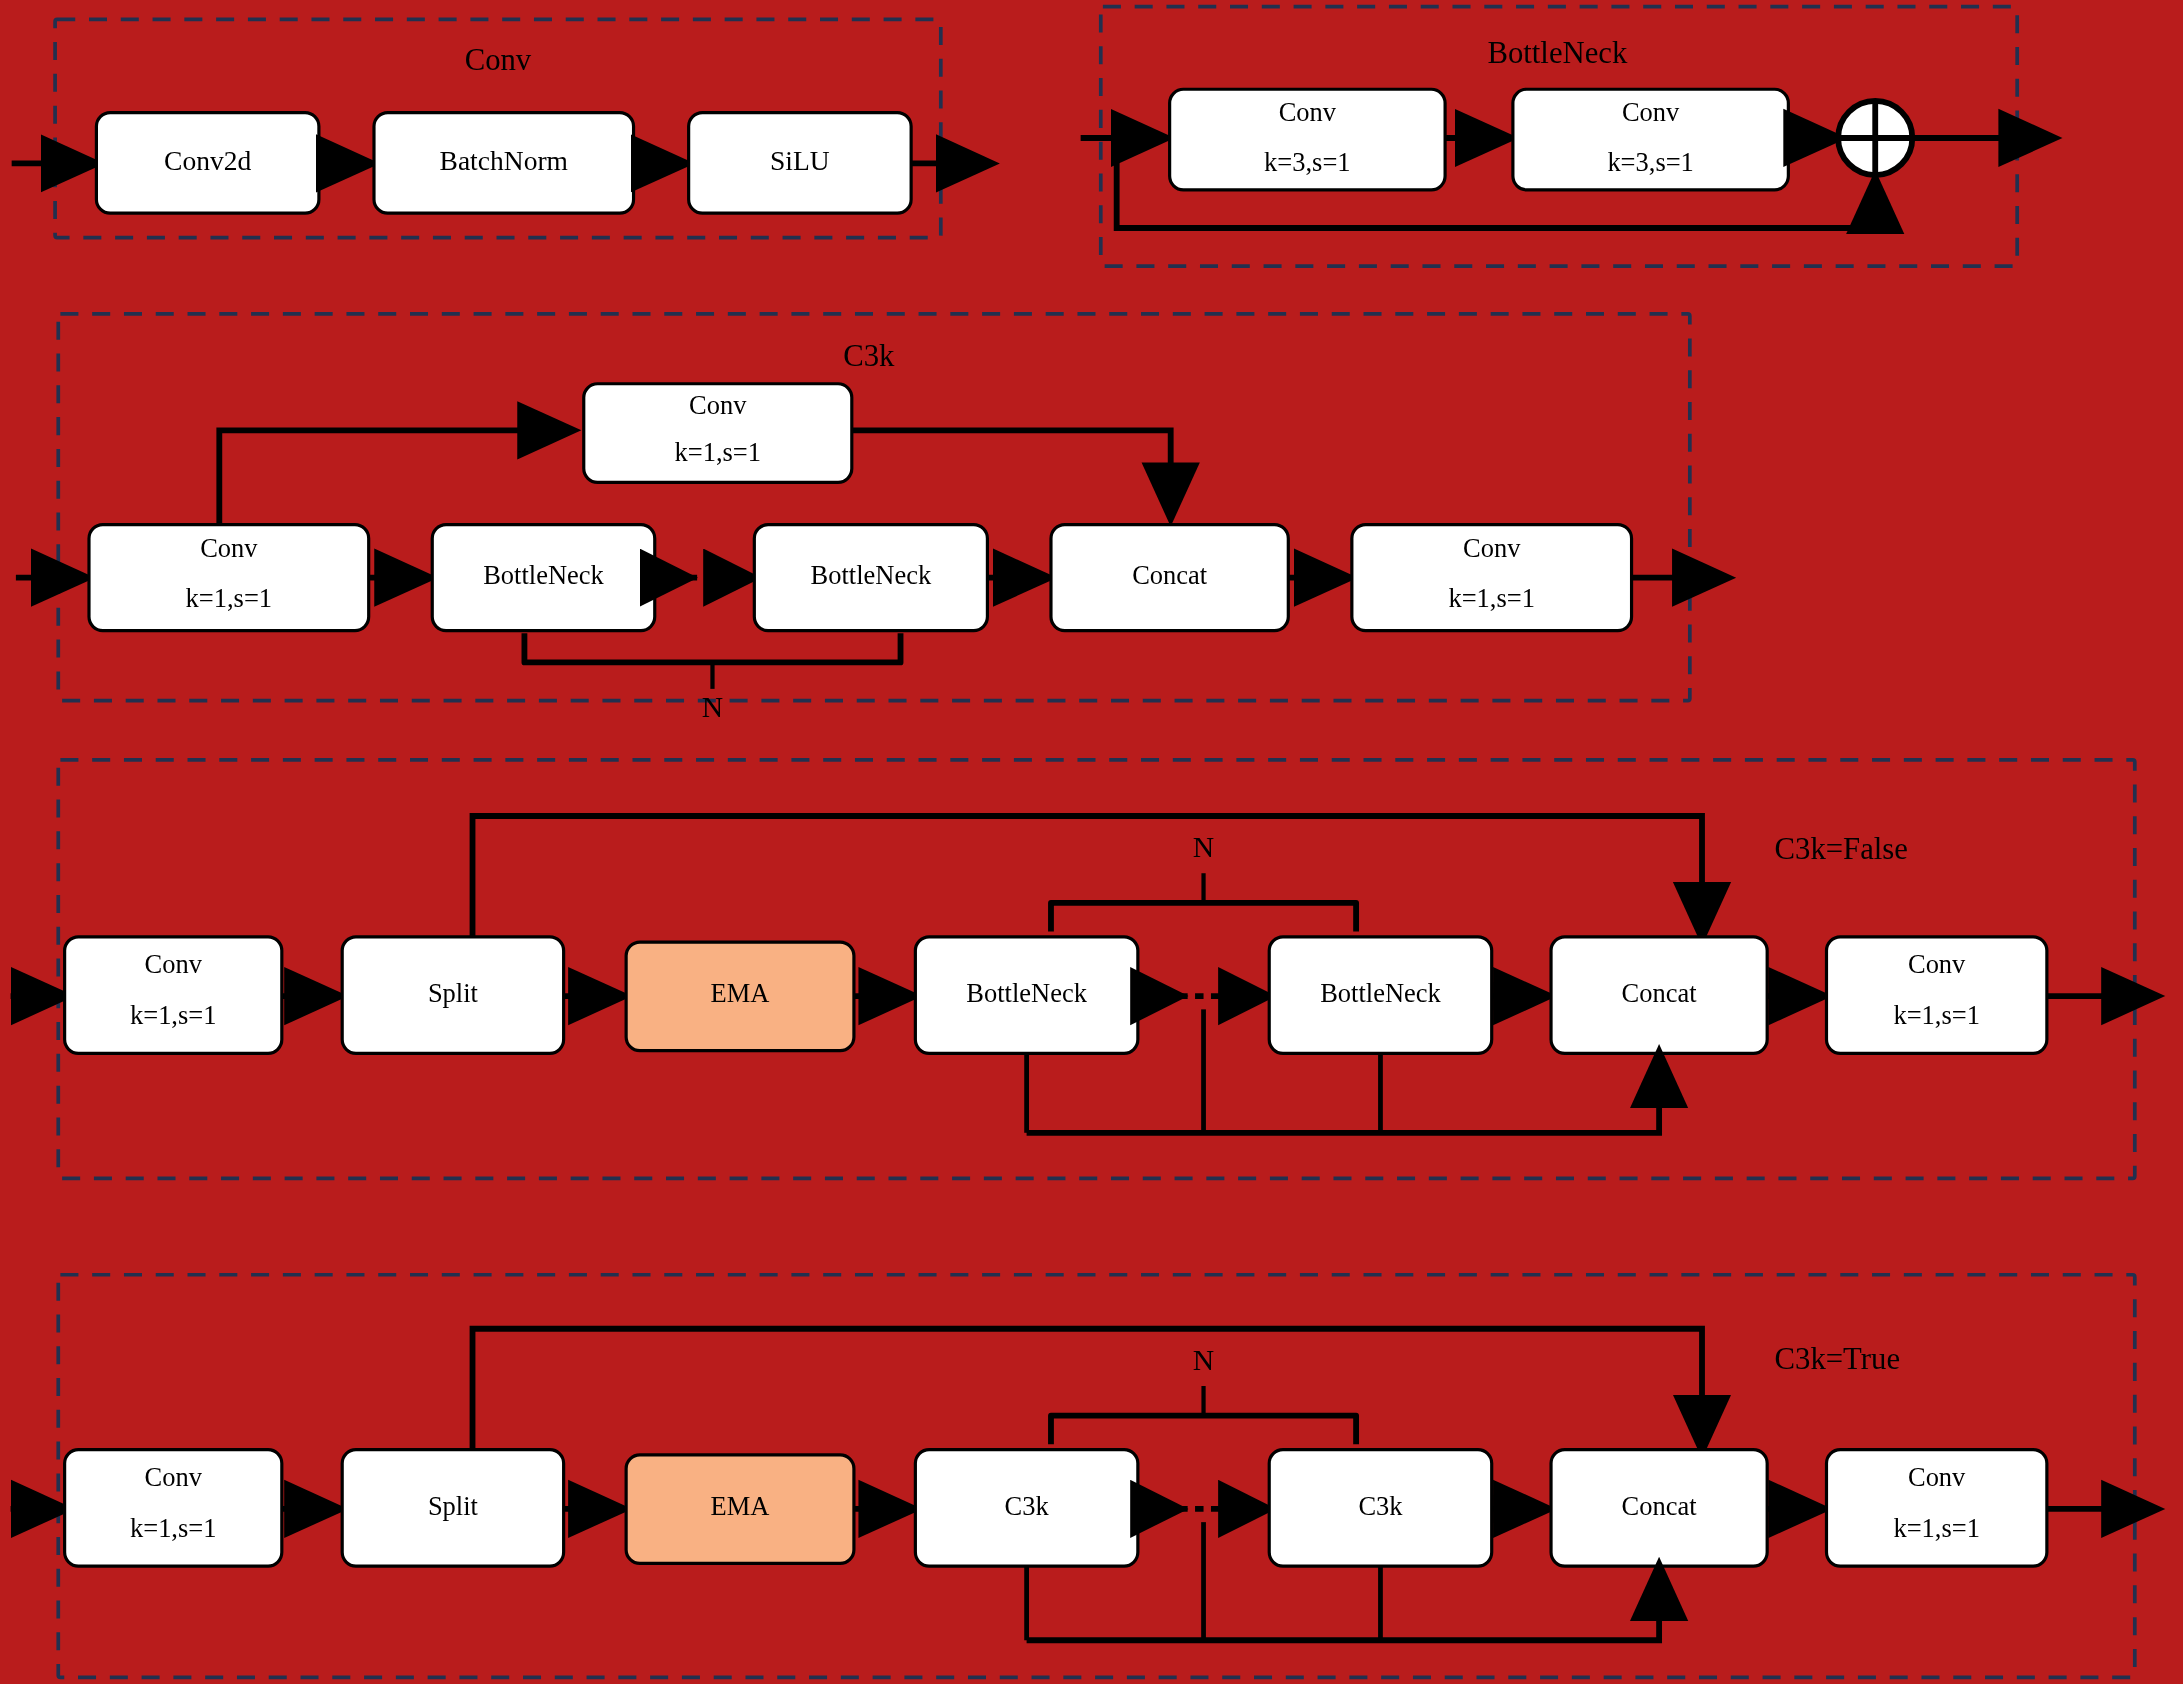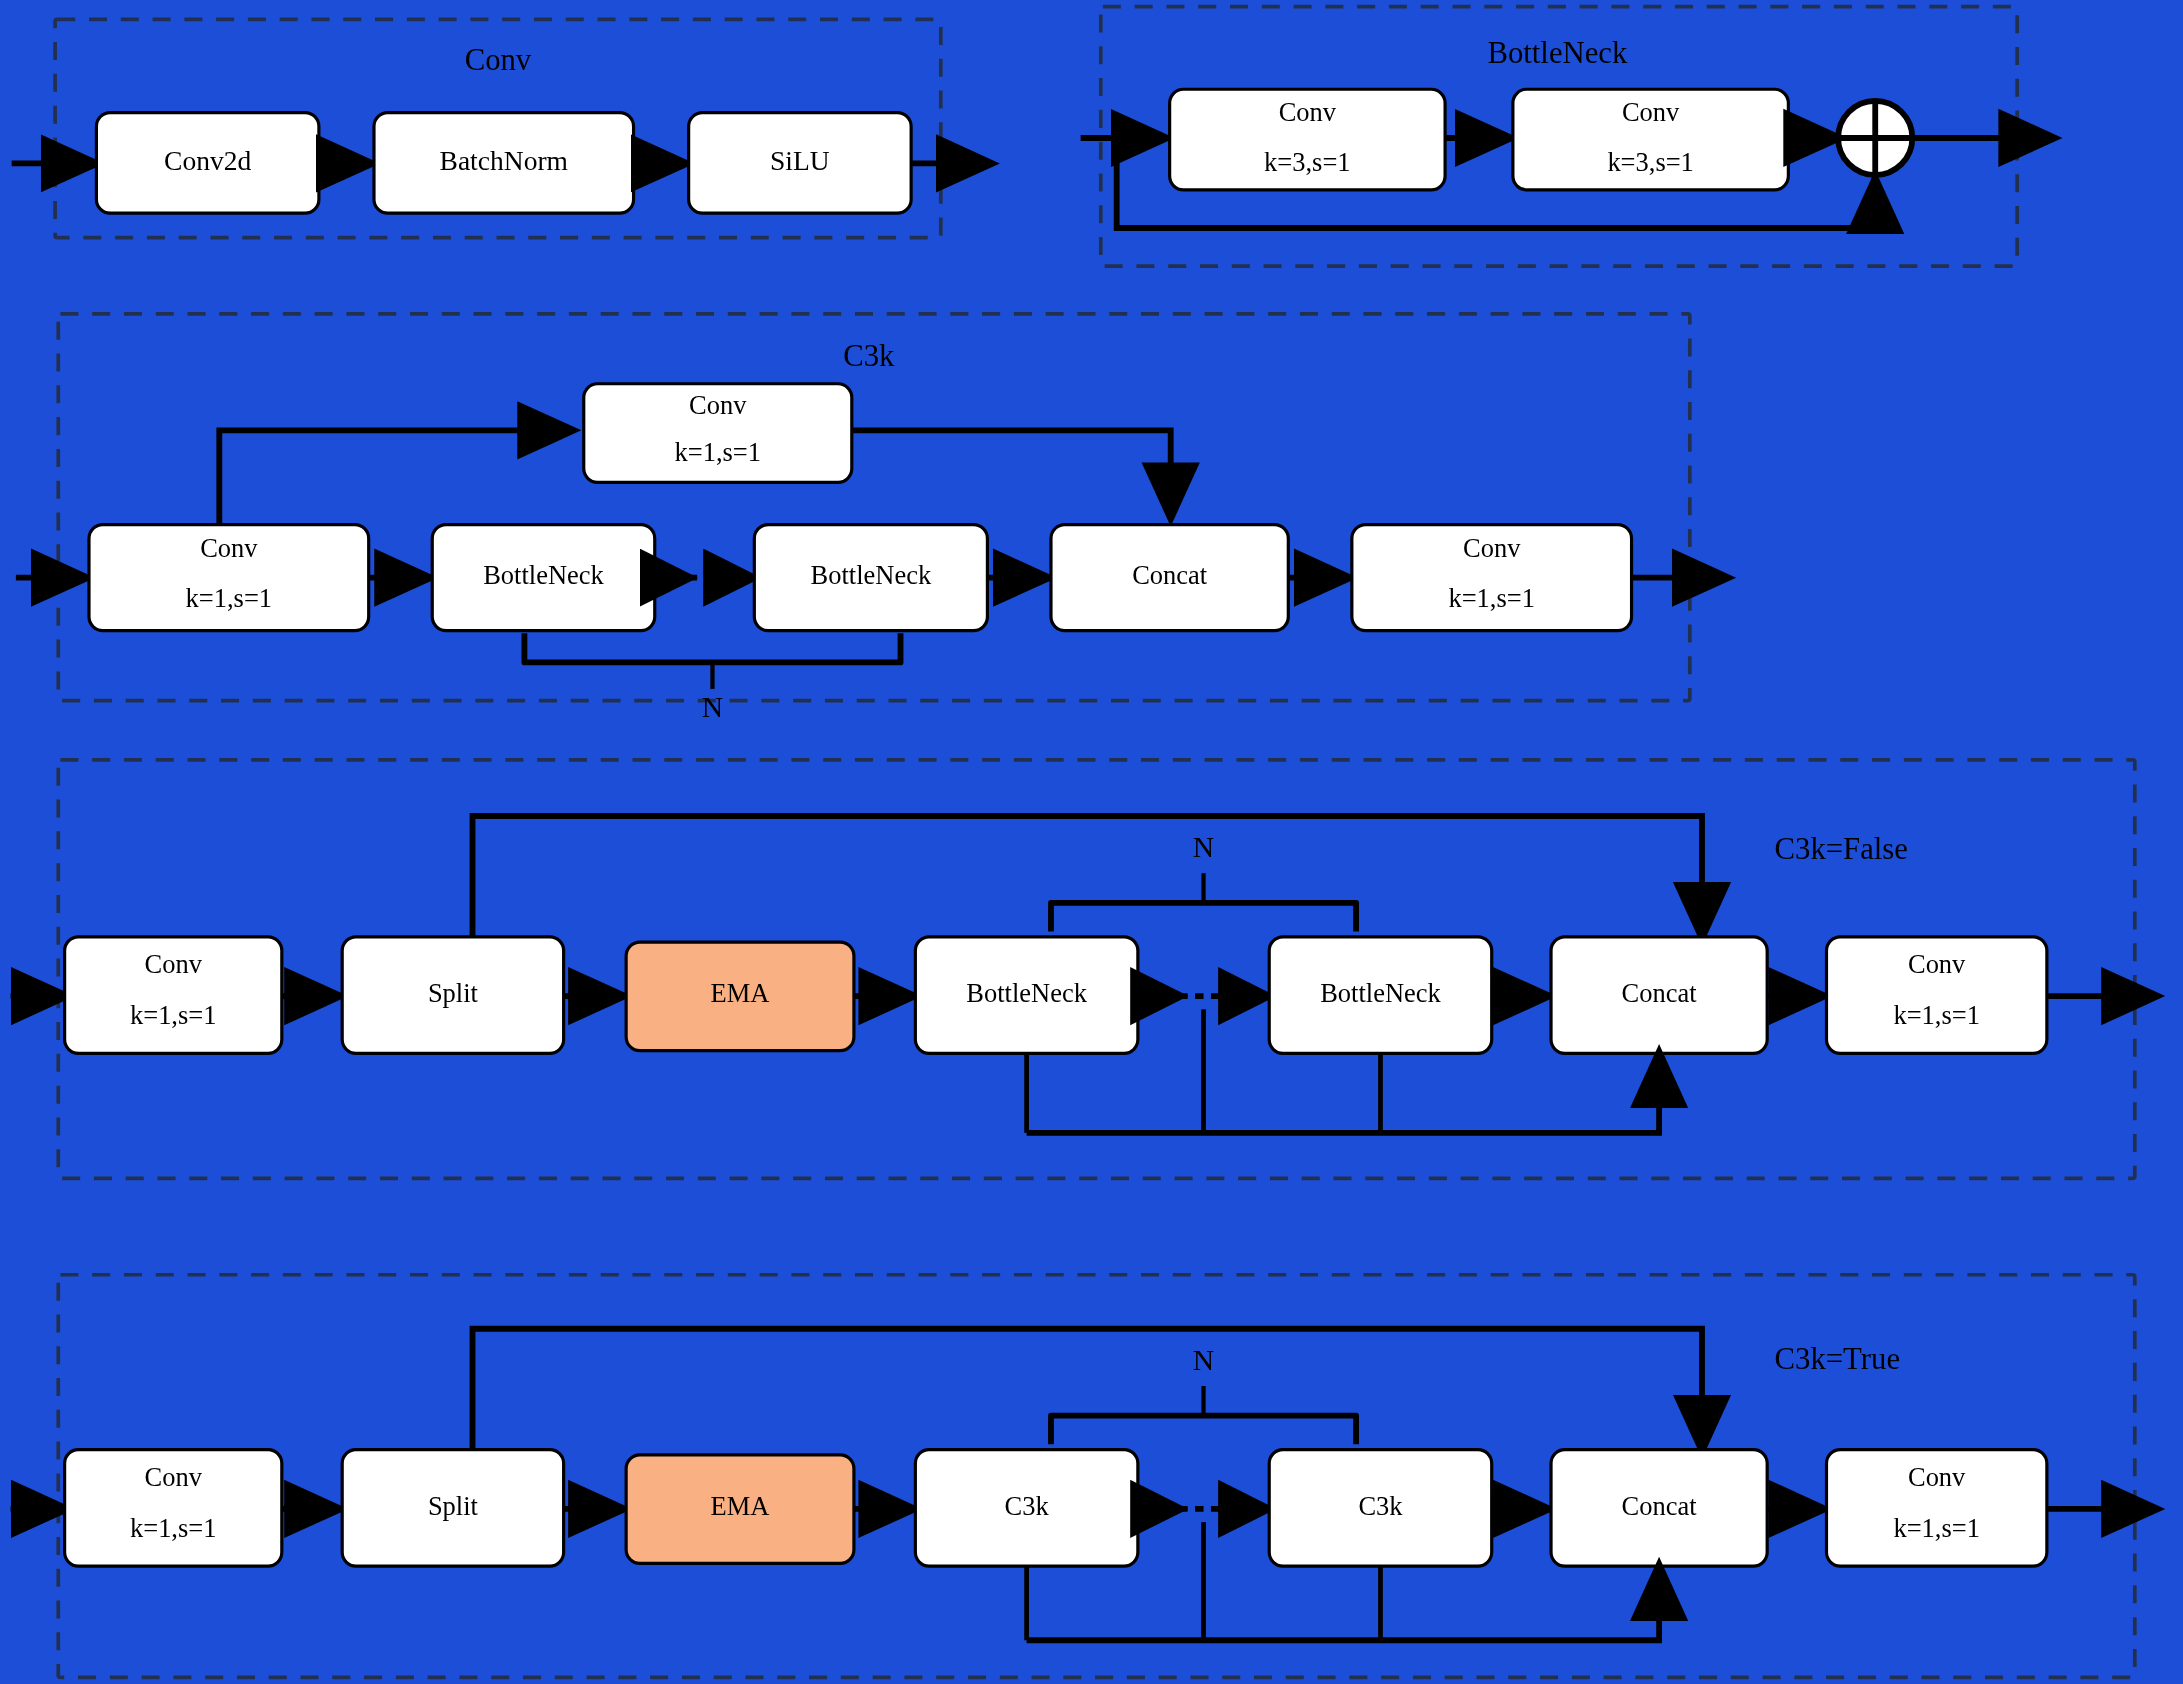--- a/index.html
+++ b/index.html
@@ -1,17 +1,17 @@
 <!DOCTYPE html>
 <html style="font-size:8.5px"><head>
 <meta charset="utf-8">
 <style>
   html,body{margin:0;padding:0;background:#ffffff;}
   body{width:2183px;height:1685px;font-family:"Liberation Serif",serif;}
-  #stage{position:relative;width:2183px;height:1685px;overflow:hidden;background:#1d4ed8;}
+  #stage{position:relative;width:2183px;height:1685px;overflow:hidden;background:#b91c1c;}
   svg#canvas{position:absolute;left:0;top:0;width:2183px;height:1685px;}
   .dashbox{fill:none;stroke:#22304F;stroke-width:7;stroke-dasharray:34 26;}
   .nodebox{fill:#ffffff;stroke:#000000;stroke-width:6;}
   .nodebox.accent{fill:#F9B183;}
   .wire{stroke:#000000;stroke-width:11;fill:none;stroke-linecap:butt;}
   .wire-thin{stroke:#000000;stroke-width:9;fill:none;}
   .wire-dotted{stroke:#000000;stroke-width:11;fill:none;stroke-dasharray:16 14;stroke-linecap:butt;}
   .brace{stroke:#000000;stroke-width:11;fill:none;stroke-linecap:butt;stroke-linejoin:round;}
   .stem{stroke:#000000;stroke-width:8;fill:none;}
   .oplus{fill:#ffffff;stroke:#000000;stroke-width:11;}

